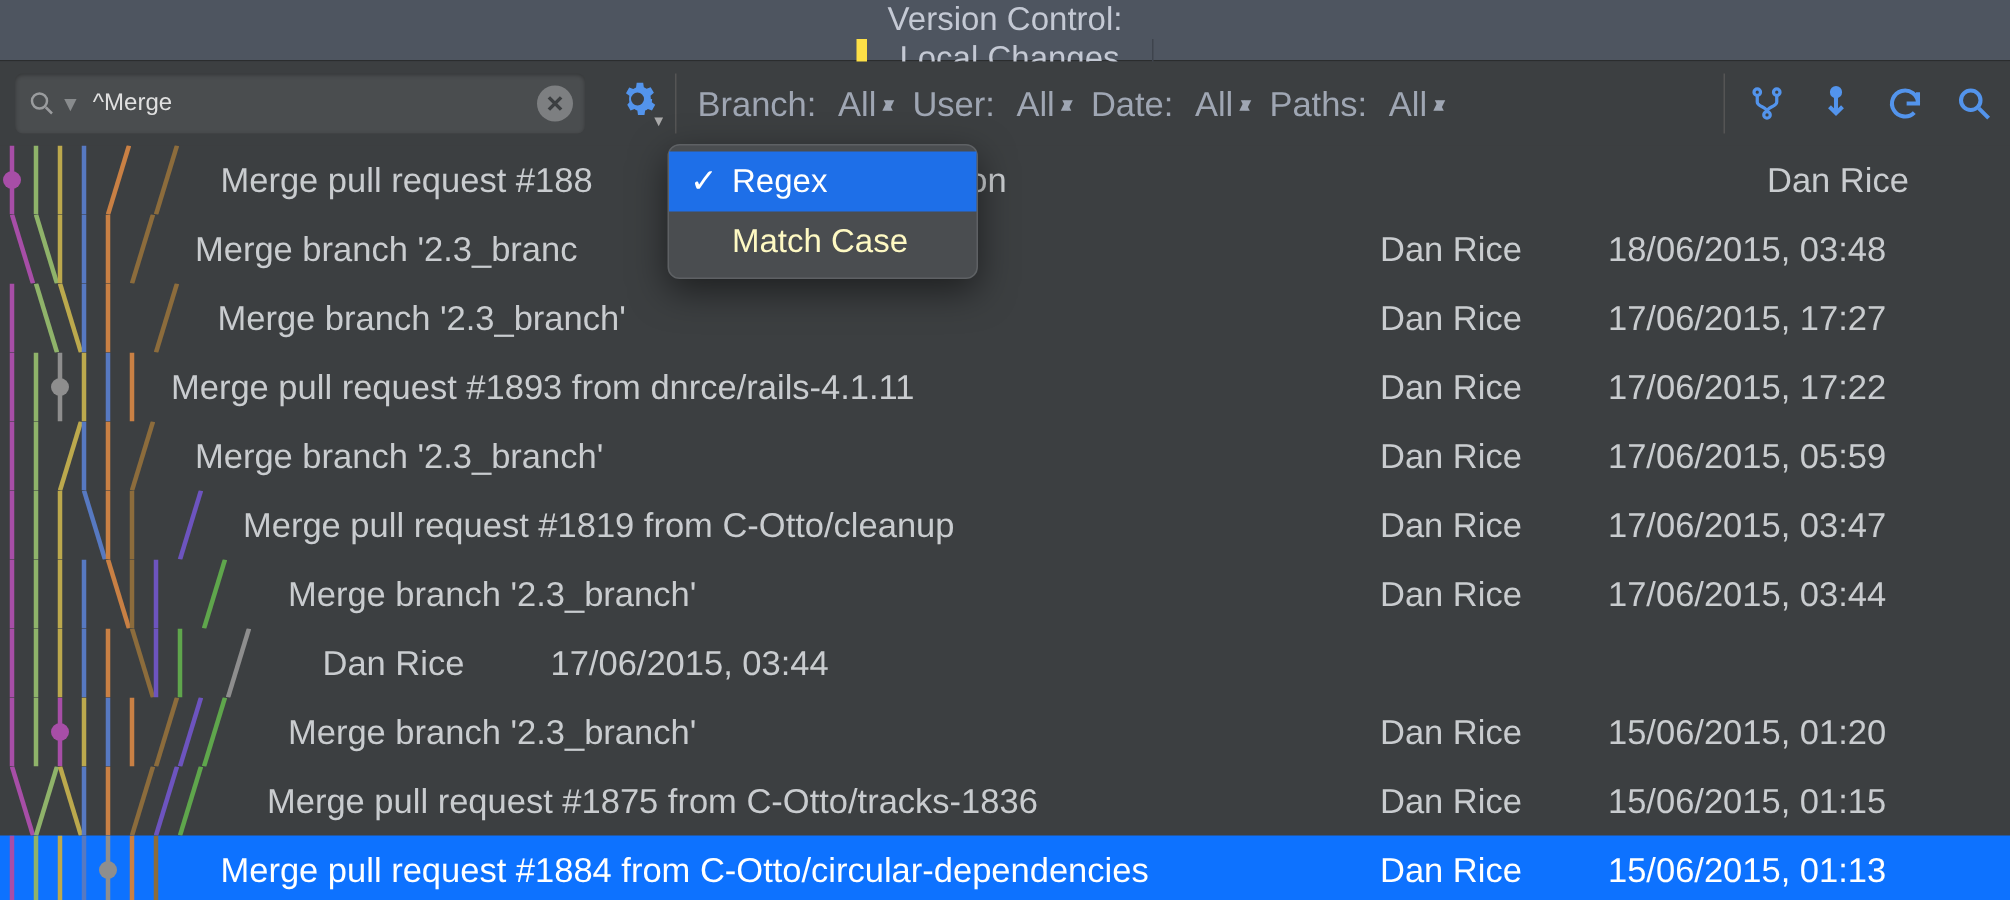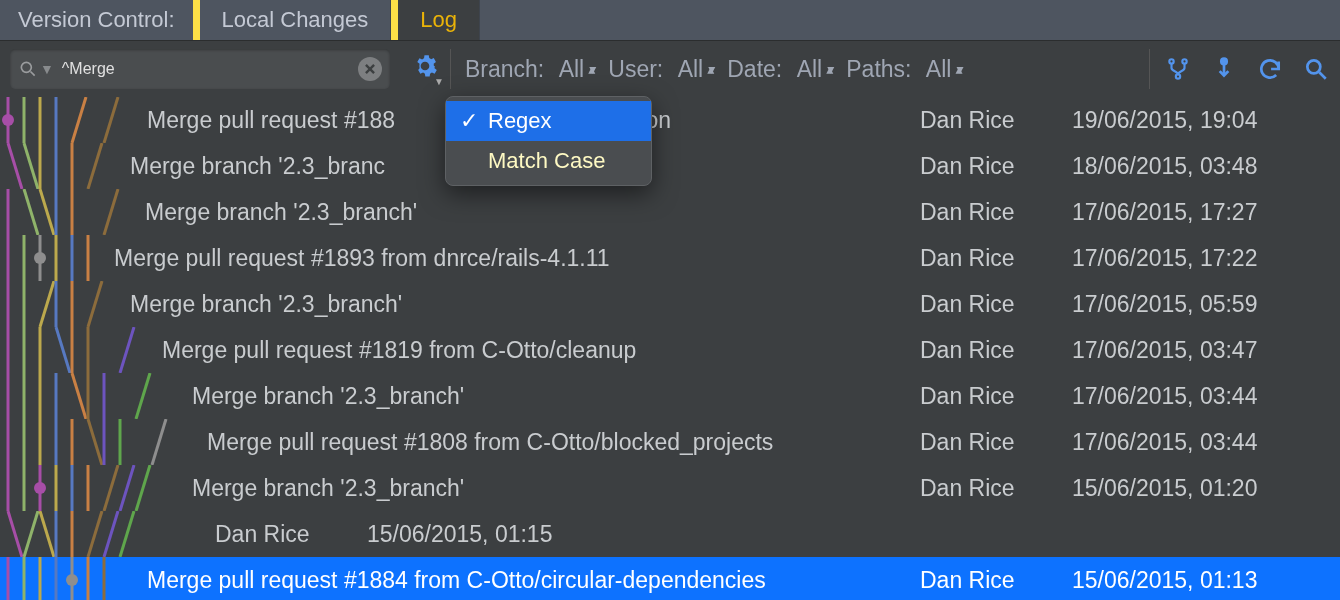--- a/index.html
+++ b/index.html
@@ -28,20 +28,21 @@
     position:relative;
   }
 
   
   .tabstrip{
     display:flex;
     align-items:center;
     height:40px;
     background:var(--bg-header);
     border-bottom:1px solid #2b2d2e;
+    flex-direction:column;
   }
   .tool-window-label{
     padding:0 18px;
     color:#c4c9d4;
     font-size:22px;
     height:100%;
     display:flex;align-items:center;
   }
   .tab{
     padding:0 22px;
@@ -269,21 +270,20 @@
           <circle cx="8" cy="23" r="6" fill="#a74ea7"></circle>
           <line x1="24" y1="0" x2="24" y2="46" stroke="#8fb36a"></line>
           <line x1="40" y1="0" x2="40" y2="46" stroke="#bca94d"></line>
           <line x1="56" y1="0" x2="56" y2="46" stroke="#5779c1"></line>
           <line x1="86" y1="0" x2="72" y2="46" stroke="#c98044"></line>
           <line x1="118" y1="0" x2="104" y2="46" stroke="#8c6c3c"></line>
         </svg>
       </div>
       <div class="msg" style="text-indent: 0px; padding-left: 0px; margin-left: -68px;">Merge pull request #188<span style="margin-left: 216px;">            vicon</span></div>
       <div class="author">Dan Rice</div>
-      <div class="date">19/06/2015, 19:04</div>
     </div>
     <div class="row">
       <div class="graph-cell">
         <svg class="graph-svg" viewBox="0 0 215 46" preserveAspectRatio="none">
           <line x1="8" y1="0" x2="22" y2="46" stroke="#a74ea7"></line>
           <line x1="24" y1="0" x2="38" y2="46" stroke="#8fb36a"></line>
           <line x1="40" y1="0" x2="40" y2="46" stroke="#bca94d"></line>
           <line x1="56" y1="0" x2="56" y2="46" stroke="#5779c1"></line>
           <line x1="72" y1="0" x2="72" y2="46" stroke="#c98044"></line>
           <line x1="102" y1="0" x2="88" y2="46" stroke="#8c6c3c"></line>
@@ -379,21 +379,20 @@
           <line x1="24" y1="0" x2="24" y2="46" stroke="#8fb36a"></line>
           <line x1="40" y1="0" x2="40" y2="46" stroke="#bca94d"></line>
           <line x1="56" y1="0" x2="56" y2="46" stroke="#5779c1"></line>
           <line x1="72" y1="0" x2="72" y2="46" stroke="#c98044"></line>
           <line x1="88" y1="0" x2="102" y2="46" stroke="#8c6c3c"></line>
           <line x1="104" y1="0" x2="104" y2="46" stroke="#6d54bf"></line>
           <line x1="120" y1="0" x2="120" y2="46" stroke="#5fa64c"></line>
           <line x1="166" y1="0" x2="152" y2="46" stroke="#8e8e8e"></line>
         </svg>
       </div>
-      <div class="msg" style="text-indent: 0px; padding-left: 0px; margin-left: -8px;">Merge pull request #1808 from C-Otto/blocked_projects</div>
       <div class="author">Dan Rice</div>
       <div class="date">17/06/2015, 03:44</div>
     </div>
     <div class="row">
       <div class="graph-cell">
         <svg class="graph-svg" viewBox="0 0 215 46" preserveAspectRatio="none">
           <line x1="8" y1="0" x2="8" y2="46" stroke="#a74ea7"></line>
           <line x1="24" y1="0" x2="24" y2="46" stroke="#8fb36a"></line>
           <line x1="40" y1="0" x2="40" y2="46" stroke="#a74ea7"></line>
           <circle cx="40" cy="23" r="6" fill="#a74ea7"></circle>
@@ -415,20 +414,21 @@
           <line x1="8" y1="0" x2="22" y2="46" stroke="#a74ea7"></line>
           <line x1="38" y1="0" x2="24" y2="46" stroke="#8fb36a"></line>
           <line x1="40" y1="0" x2="54" y2="46" stroke="#bca94d"></line>
           <line x1="56" y1="0" x2="56" y2="46" stroke="#5779c1"></line>
           <line x1="72" y1="0" x2="72" y2="46" stroke="#c98044"></line>
           <line x1="102" y1="0" x2="88" y2="46" stroke="#8c6c3c"></line>
           <line x1="118" y1="0" x2="104" y2="46" stroke="#6d54bf"></line>
           <line x1="134" y1="0" x2="120" y2="46" stroke="#5fa64c"></line>
         </svg>
       </div>
+      <div class="msg" style="text-indent: 0px; padding-left: 0px; margin-left: -37px;">Merge pull request #1875 from C-Otto/tracks-1836</div>
       <div class="author">Dan Rice</div>
       <div class="date">15/06/2015, 01:15</div>
     </div>
     <div class="row selected">
       <div class="graph-cell">
         <svg class="graph-svg" viewBox="0 0 215 46" preserveAspectRatio="none">
           <line x1="8" y1="0" x2="8" y2="46" stroke="#a74ea7"></line>
           <line x1="24" y1="0" x2="24" y2="46" stroke="#8fb36a"></line>
           <line x1="40" y1="0" x2="40" y2="46" stroke="#bca94d"></line>
           <line x1="56" y1="0" x2="56" y2="46" stroke="#5779c1"></line>

